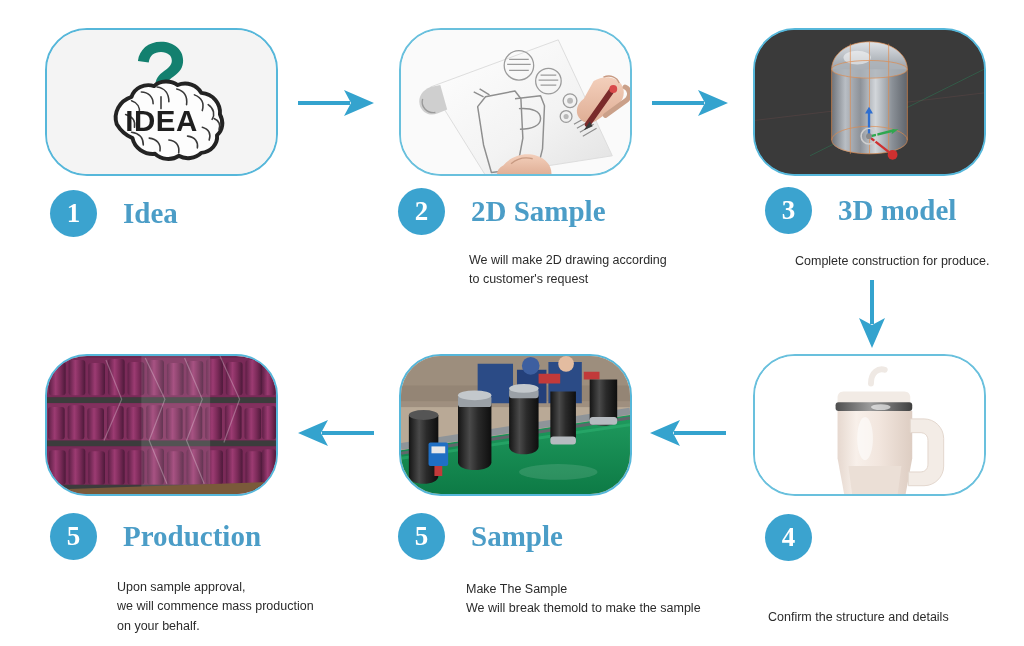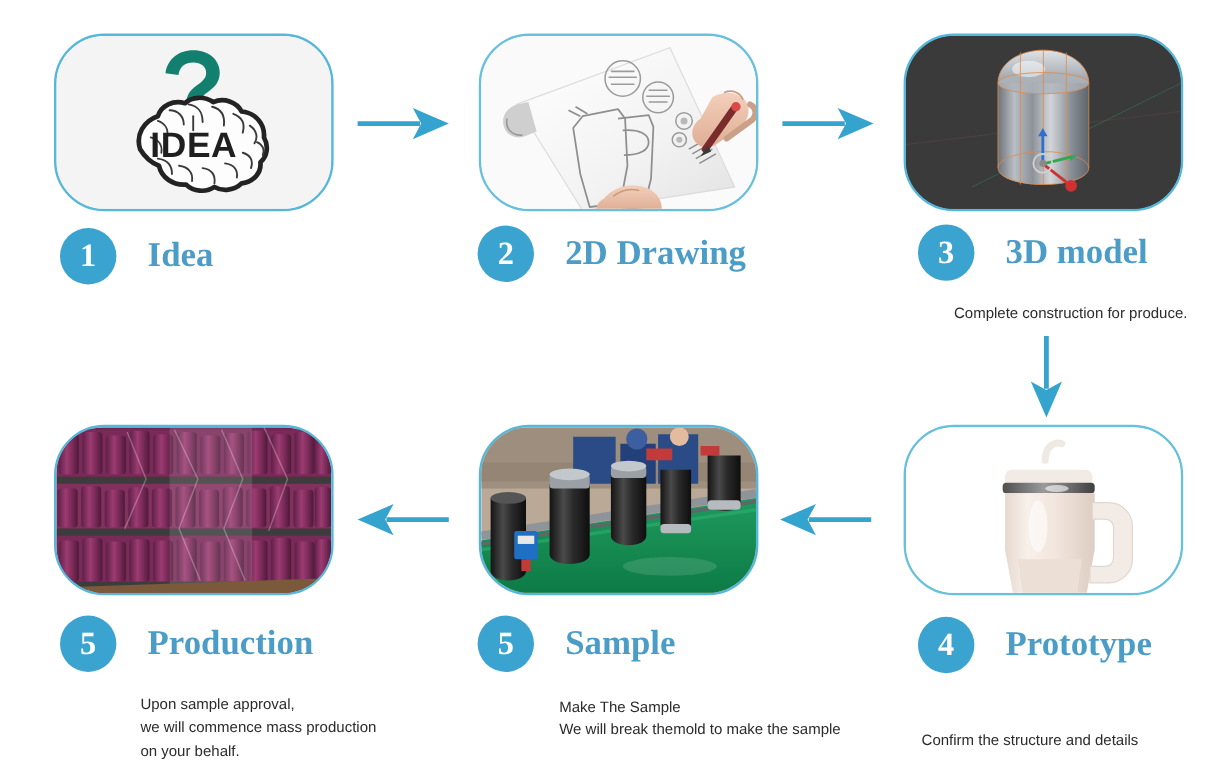--- a/index.html
+++ b/index.html
@@ -418,22 +418,24 @@
     <path d="M2 18 L32 5 L25 18 L32 31 Z" fill="#34a3ce"></path>
   </svg>
 
   <div class="step-head" style="left:50px; top:190px;">
     <div class="num-circle">1</div>
     <div class="step-title">Idea</div>
   </div>
 
   <div class="step-head" style="left:398px; top:188px;">
     <div class="num-circle">2</div>
-    <div class="step-title">2D Drawing</div>
-  </div>
+    <div class="step-title">2D Sample</div>
+  </div>
+  <div class="step-body" style="left:469px; top:251px; width:270px;">We will make 2D drawing according
+to customer's request</div>
 
   <div class="step-head" style="left:765px; top:187px;">
     <div class="num-circle">3</div>
     <div class="step-title">3D model</div>
   </div>
   <div class="step-body" style="left:795px; top:252px; width:260px;">Complete construction for produce.</div>
 
   <div class="step-head" style="left:50px; top:513px;">
     <div class="num-circle">5</div>
     <div class="step-title">Production</div>
@@ -444,17 +446,16 @@
 
   <div class="step-head" style="left:398px; top:513px;">
     <div class="num-circle">5</div>
     <div class="step-title">Sample</div>
   </div>
   <div class="step-body" style="left:466px; top:580px; width:300px;">Make The Sample
 We will break themold to make the sample</div>
 
   <div class="step-head" style="left:765px; top:514px;">
     <div class="num-circle">4</div>
-    <div class="step-title">Prototype</div>
   </div>
   <div class="step-body" style="left:768px; top:608px; width:250px;">Confirm the structure and details</div>
 
 </div>
 
 </body></html>

